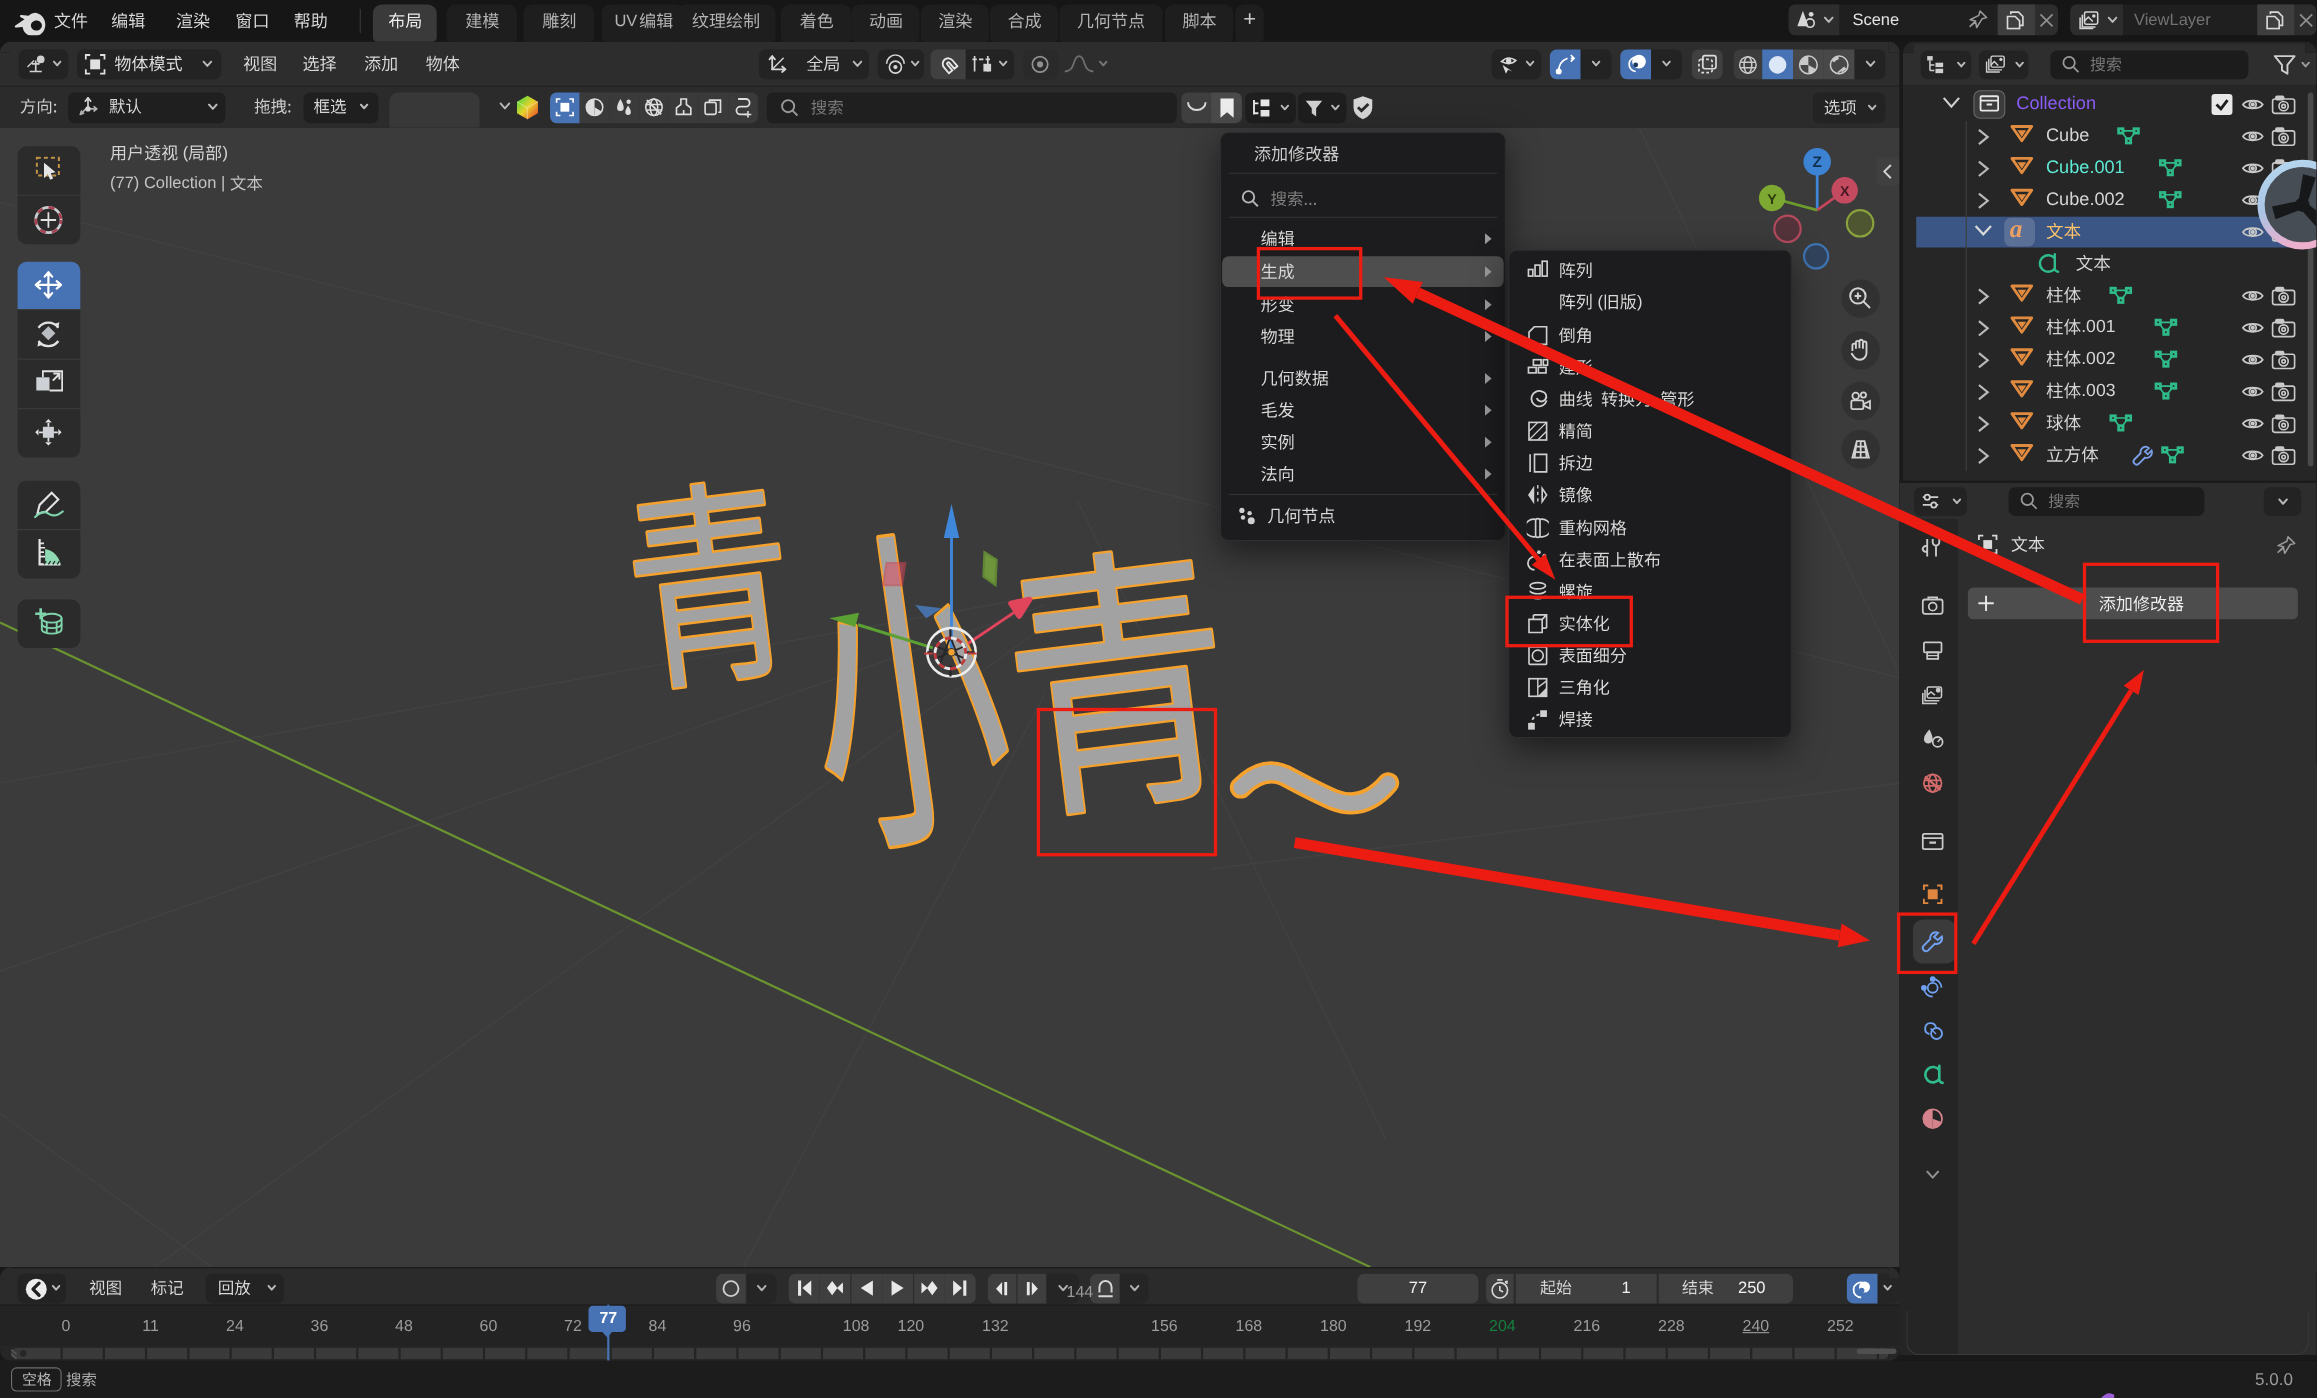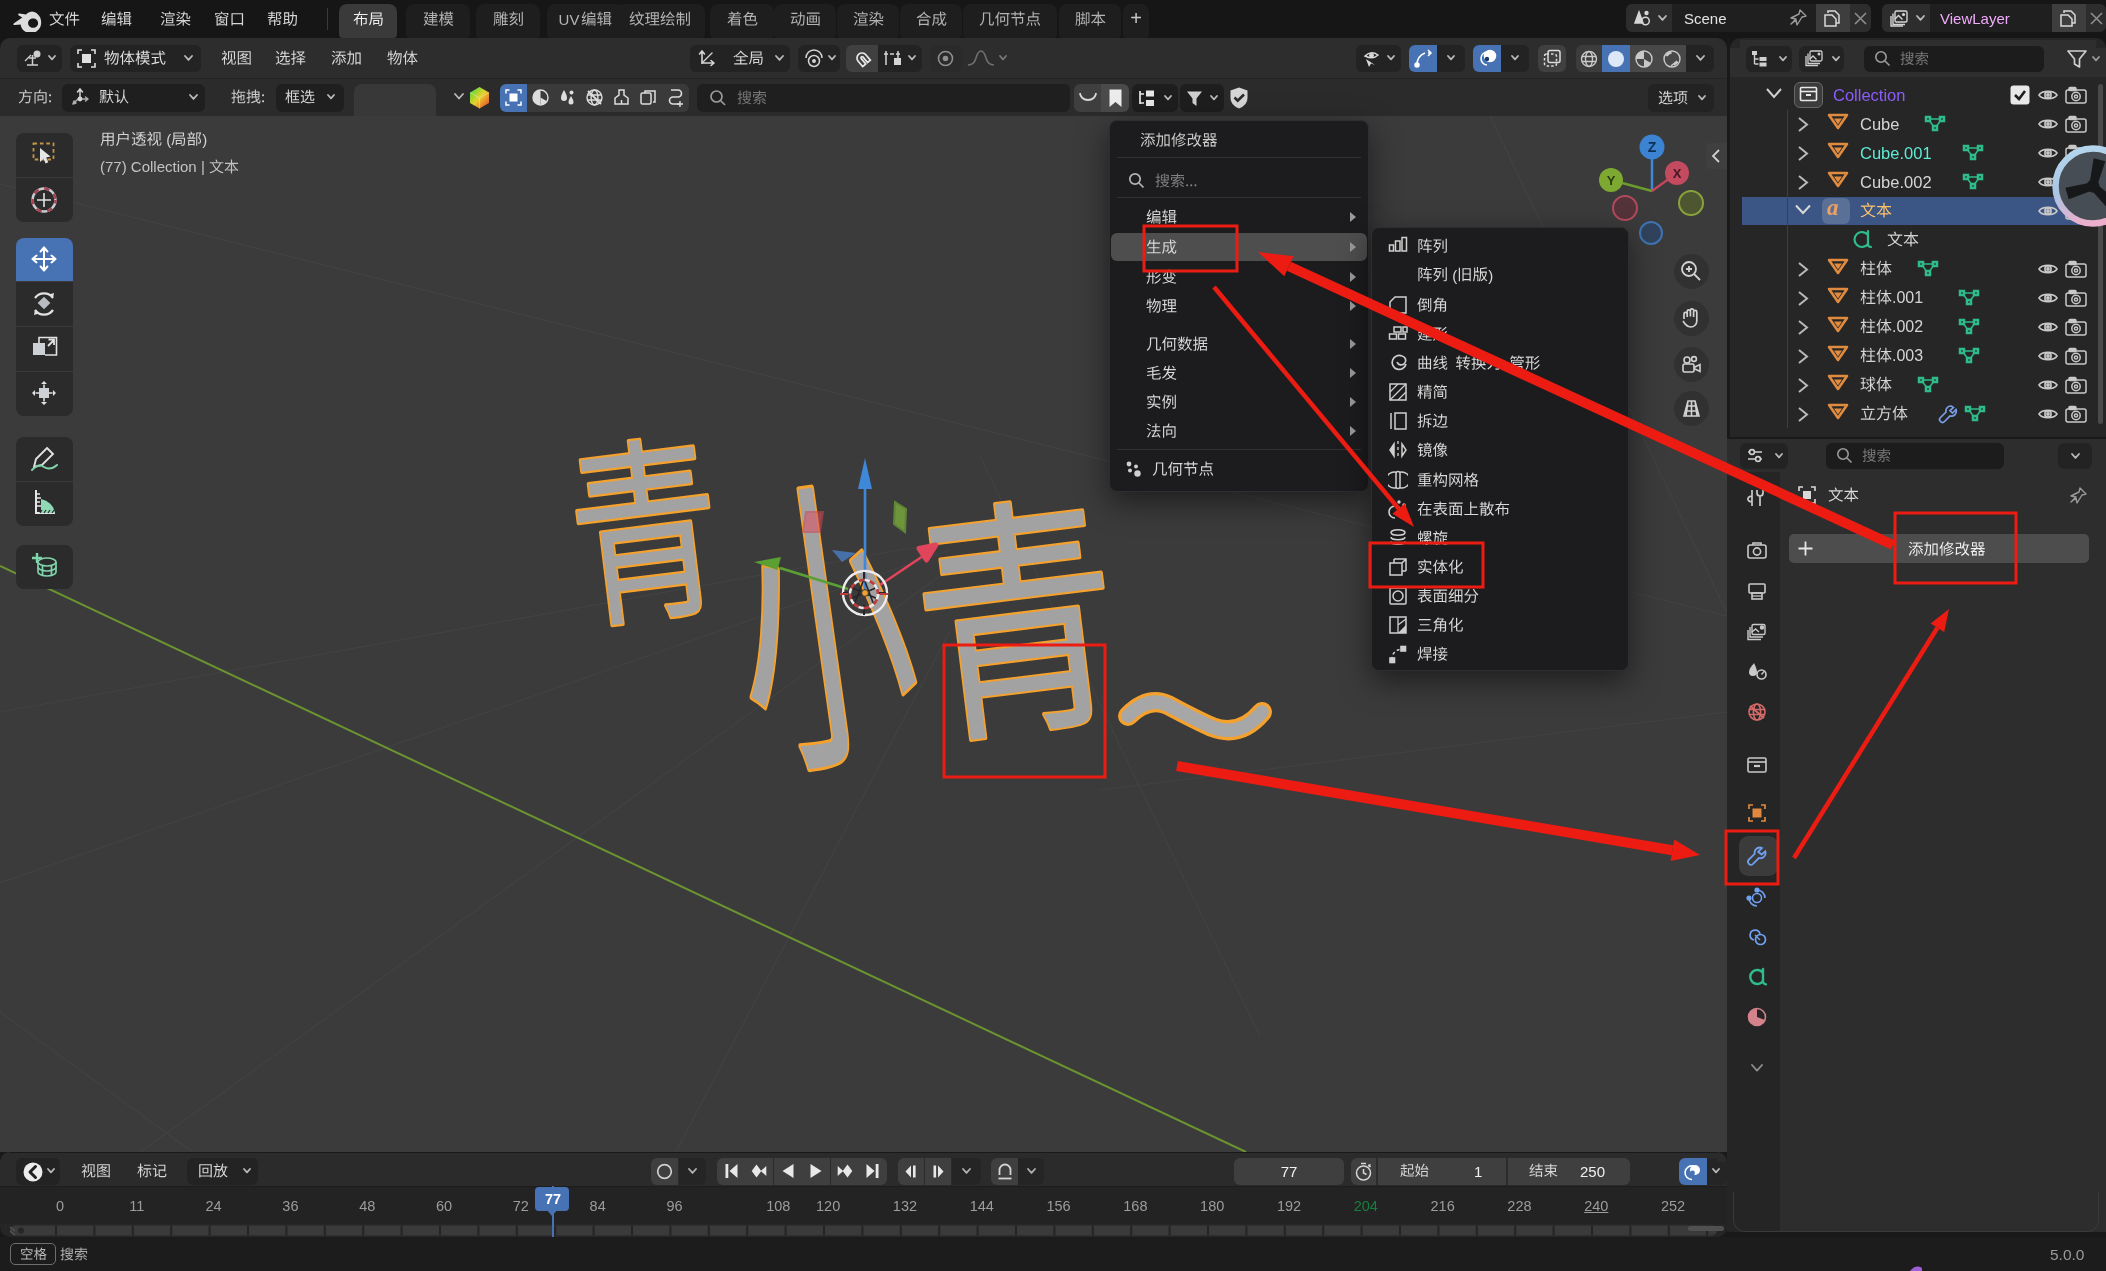--- a/index.html
+++ b/index.html
@@ -162,21 +162,21 @@
       <rect x="6" y="2" width="12" height="11" rx="1.5"></rect>
       <circle cx="14.5" cy="5.5" r="1.6" fill="#d5d5d5" stroke="none"></circle>
       <path d="M6 10 l3.5-3.5 4 4"></path>
       <path d="M4 4.5 v11 h12"></path>
       <path d="M2 7 v10 h12"></path>
     </g>
   </svg>
 <svg style="position:absolute;left:1915.5px;top:14.525px;" width="9" height="6.95" viewBox="0 0 9 6.95">
     <path d="M1 1 L4.5 4.95 L8 1" fill="none" stroke="#b9b9b9" stroke-width="1.8" stroke-linecap="round" stroke-linejoin="round"></path>
   </svg>
-<div style="position:absolute;left:1940px;top:18px;transform:translate(0,-50%);font:400 15px 'Liberation Sans',sans-serif;color:#f0abfc;white-space:nowrap;text-align:center;">ViewLayer</div>
+<div style="position:absolute;left:1940px;top:18px;transform:translate(0,-50%);font:400 15px 'Liberation Sans',sans-serif;color:#737373;white-space:nowrap;text-align:center;">ViewLayer</div>
 <svg style="position:absolute;left:2059px;top:9px;" width="19" height="18" viewBox="0 0 19 18">
     <g fill="none" stroke="#d9d9d9" stroke-width="1.5">
       <path d="M5 4 V2 H12 L16 6 V14 H13"></path>
       <path d="M2 6 H9 L13 10 V17 H2 Z"></path>
     </g>
   </svg>
 <svg style="position:absolute;left:2089px;top:11px;" width="15" height="15" viewBox="0 0 15 15">
     <path d="M2 2 L13 13 M13 2 L2 13" stroke="#8e8e8e" stroke-width="1.6"></path>
   </svg>
 <div style="position:absolute;left:0px;top:38px;width:1727px;height:40px;background:#2d2d2d;"></div>
@@ -1808,21 +1808,21 @@
 <div style="position:absolute;left:213.624px;top:1206px;transform:translate(-50%,-50%);font:400 14.5px 'Liberation Sans',sans-serif;color:#9c9c9c;white-space:nowrap;text-align:left;">24</div>
 <div style="position:absolute;left:290.436px;top:1206px;transform:translate(-50%,-50%);font:400 14.5px 'Liberation Sans',sans-serif;color:#9c9c9c;white-space:nowrap;text-align:left;">36</div>
 <div style="position:absolute;left:367.248px;top:1206px;transform:translate(-50%,-50%);font:400 14.5px 'Liberation Sans',sans-serif;color:#9c9c9c;white-space:nowrap;text-align:left;">48</div>
 <div style="position:absolute;left:444.06px;top:1206px;transform:translate(-50%,-50%);font:400 14.5px 'Liberation Sans',sans-serif;color:#9c9c9c;white-space:nowrap;text-align:left;">60</div>
 <div style="position:absolute;left:520.872px;top:1206px;transform:translate(-50%,-50%);font:400 14.5px 'Liberation Sans',sans-serif;color:#9c9c9c;white-space:nowrap;text-align:left;">72</div>
 <div style="position:absolute;left:597.684px;top:1206px;transform:translate(-50%,-50%);font:400 14.5px 'Liberation Sans',sans-serif;color:#9c9c9c;white-space:nowrap;text-align:left;">84</div>
 <div style="position:absolute;left:674.496px;top:1206px;transform:translate(-50%,-50%);font:400 14.5px 'Liberation Sans',sans-serif;color:#9c9c9c;white-space:nowrap;text-align:left;">96</div>
 <div style="position:absolute;left:751.308px;top:1206px;transform:translate(-50%,-50%);font:400 14.5px 'Liberation Sans',sans-serif;color:#9c9c9c;white-space:nowrap;text-align:left;margin-left:27px;">108</div>
 <div style="position:absolute;left:828.12px;top:1206px;transform:translate(-50%,-50%);font:400 14.5px 'Liberation Sans',sans-serif;color:#9c9c9c;white-space:nowrap;text-align:left;">120</div>
 <div style="position:absolute;left:904.932px;top:1206px;transform:translate(-50%,-50%);font:400 14.5px 'Liberation Sans',sans-serif;color:#9c9c9c;white-space:nowrap;text-align:left;">132</div>
-<div style="position:absolute;left:981.7439999999999px;top:1206px;transform:translate(-50%,-50%);font:400 14.5px 'Liberation Sans',sans-serif;color:#9c9c9c;white-space:nowrap;text-align:left;">144</div>
+<div style="position:absolute;left:981.7439999999999px;top:1175px;transform:translate(-50%,-50%);font:400 14.5px 'Liberation Sans',sans-serif;color:#9c9c9c;white-space:nowrap;text-align:left;">144</div>
 <div style="position:absolute;left:1058.556px;top:1206px;transform:translate(-50%,-50%);font:400 14.5px 'Liberation Sans',sans-serif;color:#9c9c9c;white-space:nowrap;text-align:left;">156</div>
 <div style="position:absolute;left:1135.368px;top:1206px;transform:translate(-50%,-50%);font:400 14.5px 'Liberation Sans',sans-serif;color:#9c9c9c;white-space:nowrap;text-align:left;">168</div>
 <div style="position:absolute;left:1212.18px;top:1206px;transform:translate(-50%,-50%);font:400 14.5px 'Liberation Sans',sans-serif;color:#9c9c9c;white-space:nowrap;text-align:left;">180</div>
 <div style="position:absolute;left:1288.992px;top:1206px;transform:translate(-50%,-50%);font:400 14.5px 'Liberation Sans',sans-serif;color:#9c9c9c;white-space:nowrap;text-align:left;">192</div>
 <div style="position:absolute;left:1365.8039999999999px;top:1206px;transform:translate(-50%,-50%);font:400 14.5px 'Liberation Sans',sans-serif;color:#15803d;white-space:nowrap;text-align:left;">204</div>
 <div style="position:absolute;left:1442.616px;top:1206px;transform:translate(-50%,-50%);font:400 14.5px 'Liberation Sans',sans-serif;color:#9c9c9c;white-space:nowrap;text-align:left;">216</div>
 <div style="position:absolute;left:1519.4279999999999px;top:1206px;transform:translate(-50%,-50%);font:400 14.5px 'Liberation Sans',sans-serif;color:#9c9c9c;white-space:nowrap;text-align:left;">228</div>
 <div style="position:absolute;left:1596.24px;top:1206px;transform:translate(-50%,-50%);font:400 14.5px 'Liberation Sans',sans-serif;color:#9c9c9c;white-space:nowrap;text-align:left;text-decoration:underline;">240</div>
 <div style="position:absolute;left:1673.052px;top:1206px;transform:translate(-50%,-50%);font:400 14.5px 'Liberation Sans',sans-serif;color:#9c9c9c;white-space:nowrap;text-align:left;">252</div>
 <div style="position:absolute;left:0px;top:1224px;width:1727px;height:13px;background:#262626;"></div>

